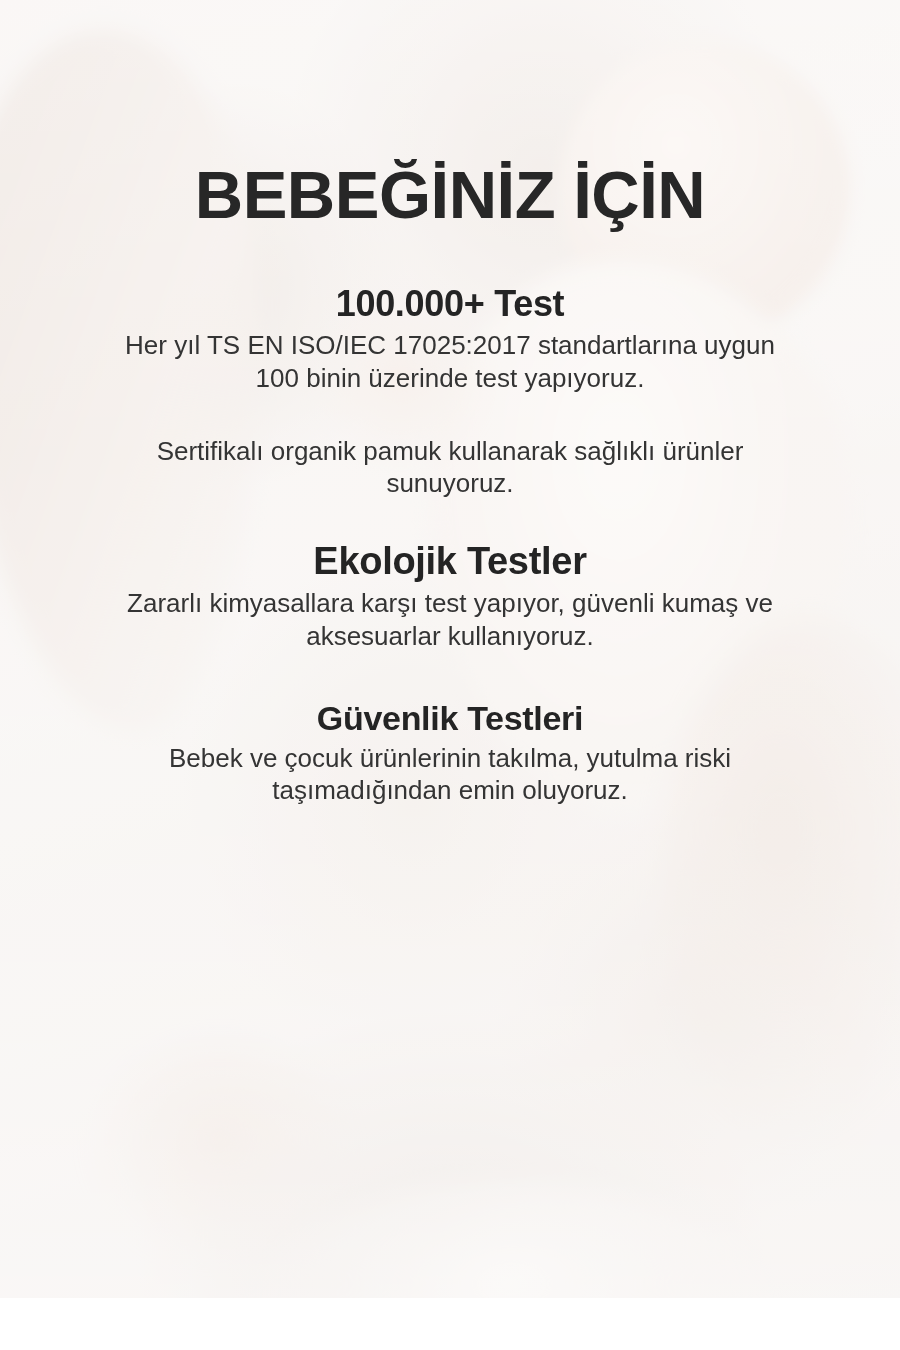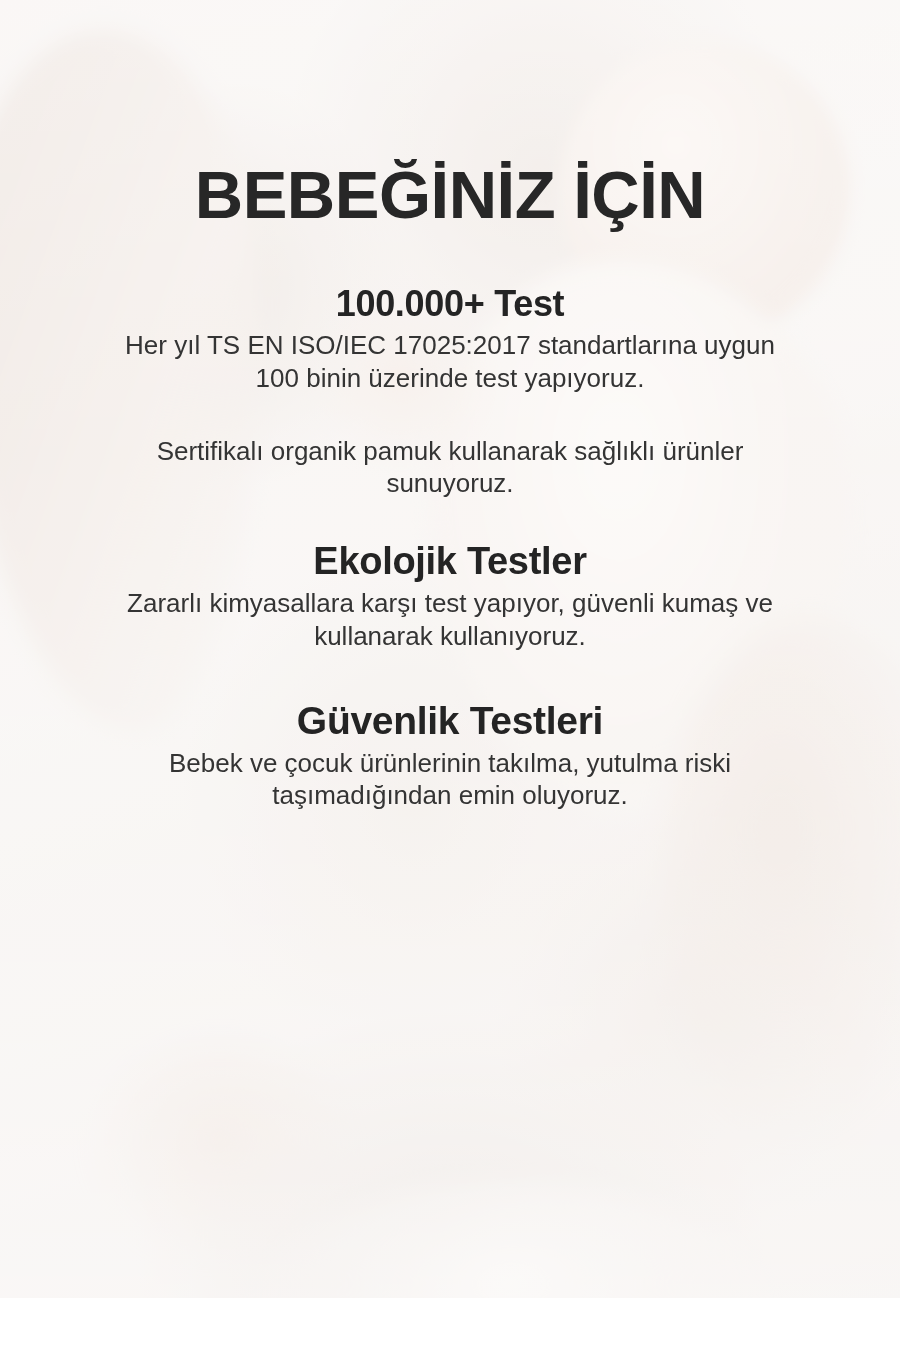--- a/index.html
+++ b/index.html
@@ -148,21 +148,21 @@
   }
 
   .s-test h2 { font-size: 36px; }
   .s-organik { margin-top: 40px; }
   .s-organik h2 { font-size: 40px; }
   .s-eko { margin-top: 40px; }
   .s-eko h2 { font-size: 38px; }
   .s-fiziksel { margin-top: 46px; }
   .s-fiziksel h2 { font-size: 41px; }
   .s-guvenlik { margin-top: 44px; }
-  .s-guvenlik h2 { font-size: 39px; }
+  .s-guvenlik h2 { font-size: 34px; }
 </style>
 </head>
 <body>
 
 <div class="poster">
 
   <div class="bg-photo">
     <div class="bg-base"></div>
     <div class="shape arm-left"></div>
     <div class="shape baby-head"></div>
@@ -187,21 +187,21 @@
         <h2>100.000+ Test</h2>
         <p>Her yıl TS EN ISO/IEC 17025:2017 standartlarına uygun 100 binin üzerinde test yapıyoruz.</p>
       </div>
 
       <div class="section s-organik">
         <p>Sertifikalı organik pamuk kullanarak sağlıklı ürünler sunuyoruz.</p>
       </div>
 
       <div class="section s-eko">
         <h2>Ekolojik Testler</h2>
-        <p>Zararlı kimyasallara karşı test yapıyor, güvenli kumaş ve kullanarak kullanıyoruz.</p>
+        <p>Zararlı kimyasallara karşı test yapıyor, güvenli kumaş ve aksesuarlar kullanıyoruz.</p>
       </div>
 
       <div class="section s-fiziksel">
       </div>
 
       <div class="section s-guvenlik">
         <h2>Güvenlik Testleri</h2>
         <p>Bebek ve çocuk ürünlerinin takılma, yutulma riski taşımadığından emin oluyoruz.</p>
       </div>
 

